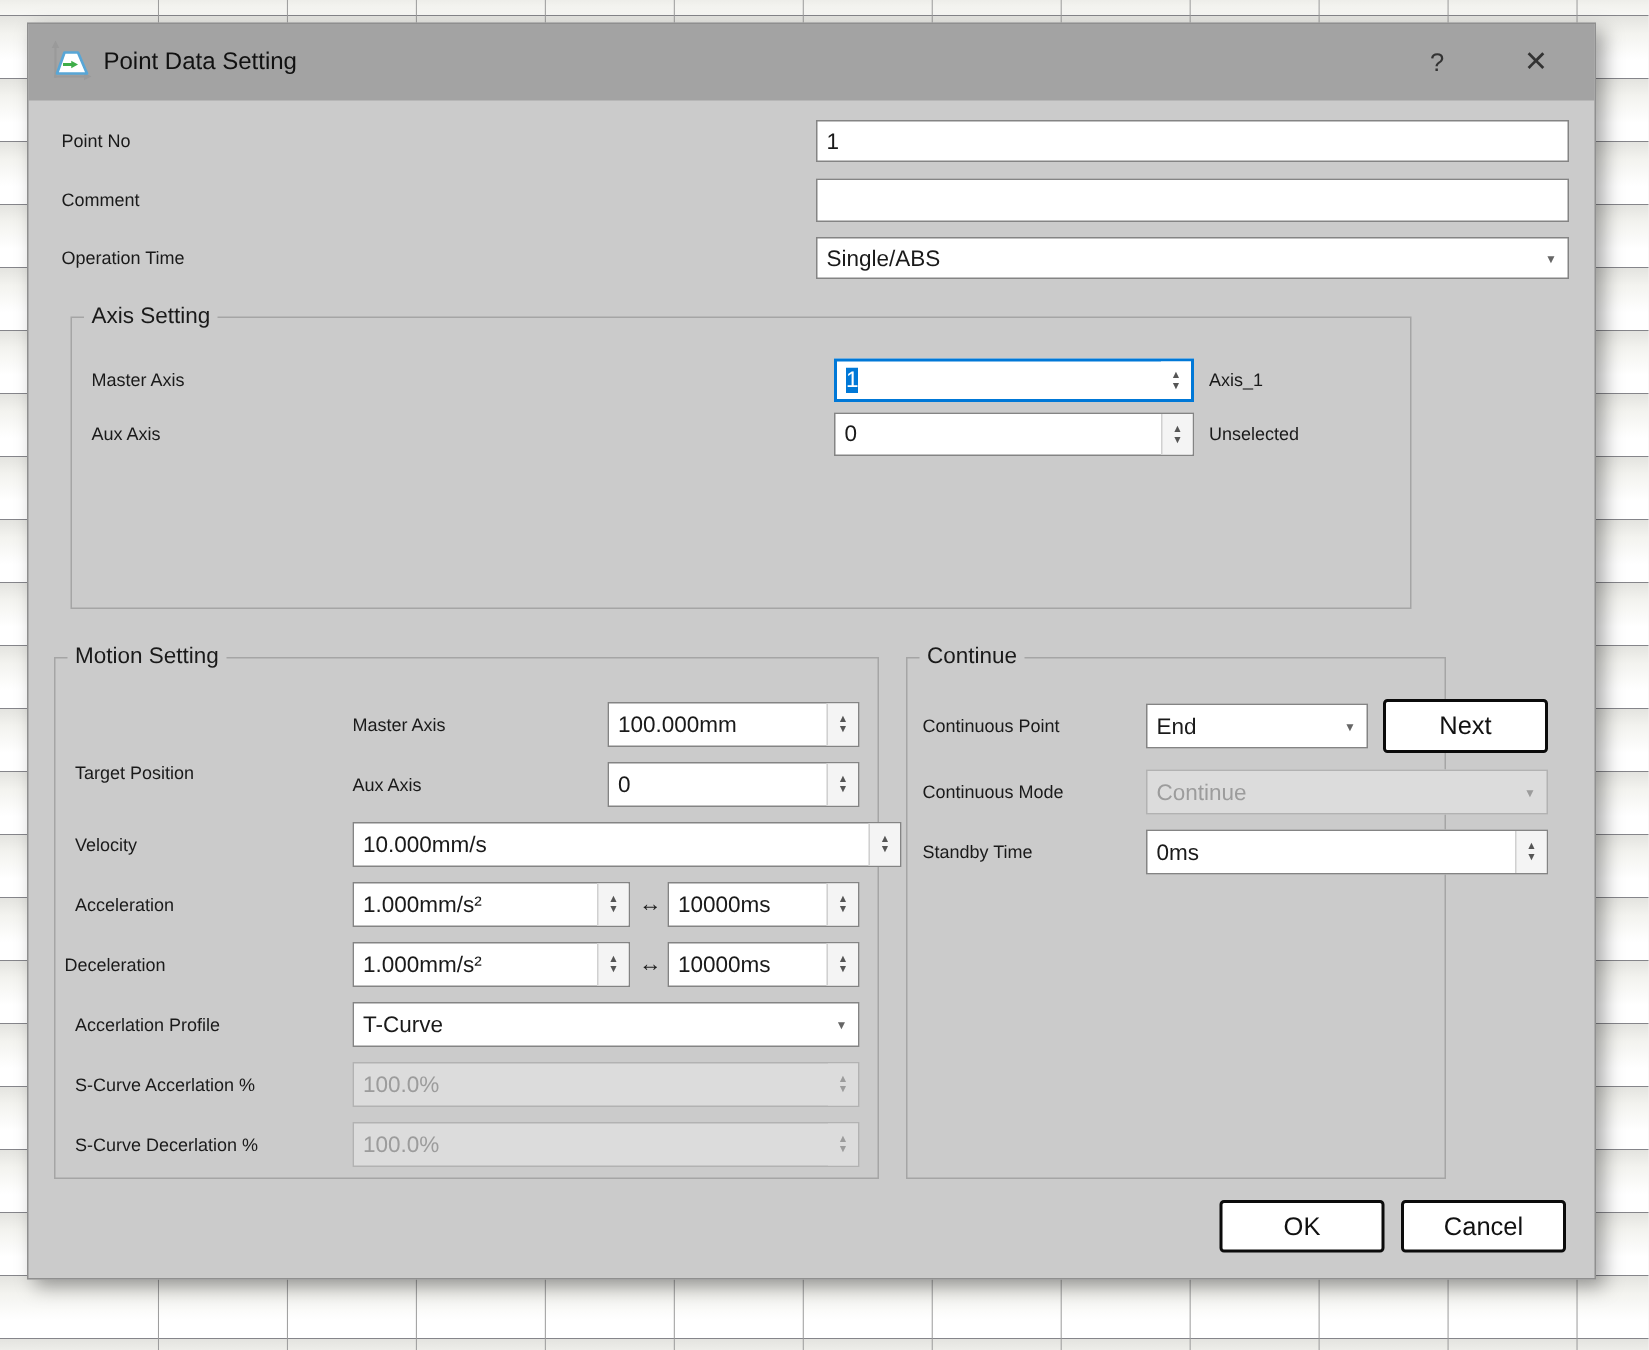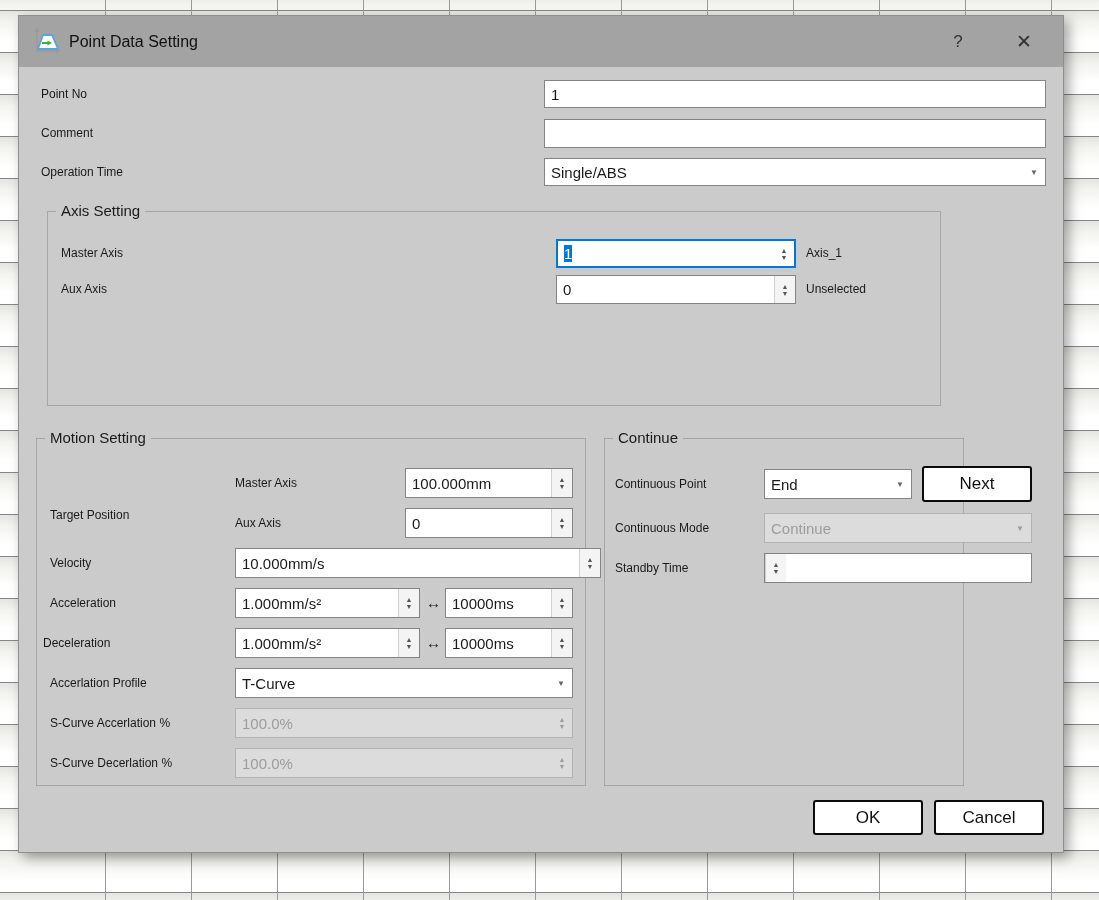--- a/index.html
+++ b/index.html
@@ -209,20 +209,21 @@
     <div class="btn" style="left:317px;top:27px;width:110px;height:36px;">Next</div>
 
     <span class="lbl" style="left:10px;top:74px;line-height:30px;">Continuous Mode</span>
     <div class="field combo disabled" style="left:159px;top:74px;width:268px;height:30px;">
       <span class="val">Continue</span>
       <span class="arrow">▼</span>
     </div>
 
     <span class="lbl" style="left:10px;top:114px;line-height:30px;">Standby Time</span>
     <div class="field" style="left:159px;top:114px;width:268px;height:30px;">
+      <span class="val">0ms</span>
       <span class="spin-btns">
           <span>▲</span>
           <span>▼</span>
         </span>
     </div>
   </div>
 
   <div class="btn" style="left:794px;top:784px;width:110px;height:35px;">OK</div>
   <div class="btn" style="left:915px;top:784px;width:110px;height:35px;">Cancel</div>
 

